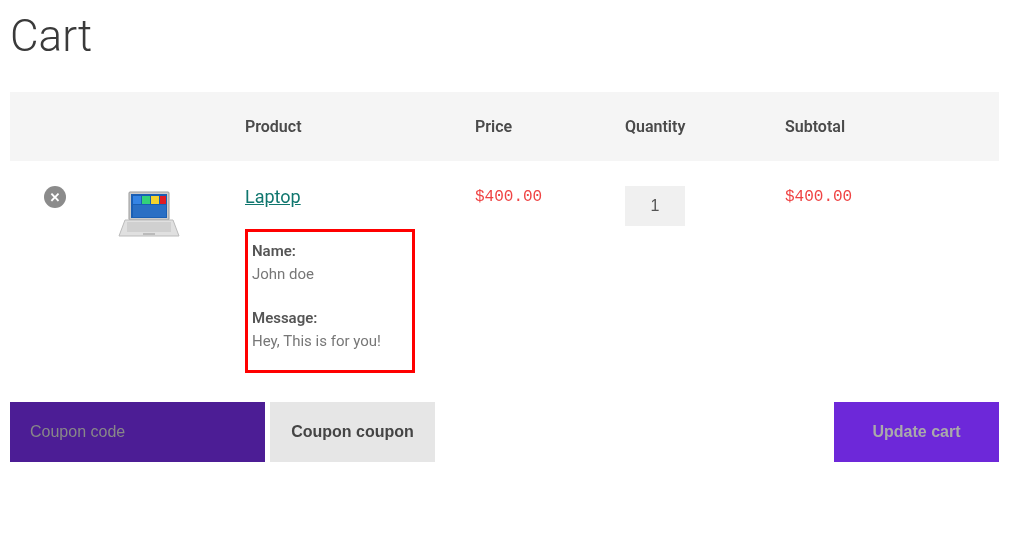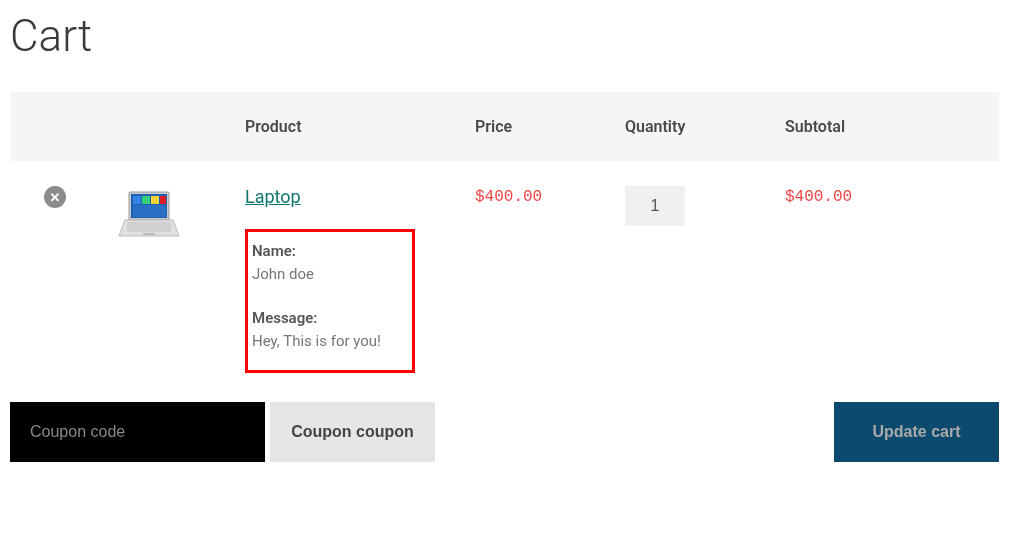--- a/index.html
+++ b/index.html
@@ -129,21 +129,21 @@
       border-top: 4px solid #fff;
     }
     .actions-bar {
       display: flex;
       align-items: stretch;
       width: 100%;
       height: 60px;
     }
     .coupon-input {
       width: 255px;
-      background: #000000;
+      background: #4c1d95;
       border: none;
       padding: 0 20px;
       font-size: 16px;
       color: #888;
     }
     .coupon-input::placeholder {
       color: #888;
     }
     .apply-btn {
       width: 165px;
@@ -153,21 +153,21 @@
       font-weight: 600;
       color: #444;
       font-size: 16px;
       cursor: pointer;
     }
     .spacer {
       flex: 1;
     }
     .update-btn {
       width: 165px;
-      background: #0c4a6e;
+      background: #6d28d9;
       border: none;
       font-weight: 600;
       color: #aaa;
       font-size: 16px;
       cursor: pointer;
     }
   </style>
 </head>
 <body>
 

